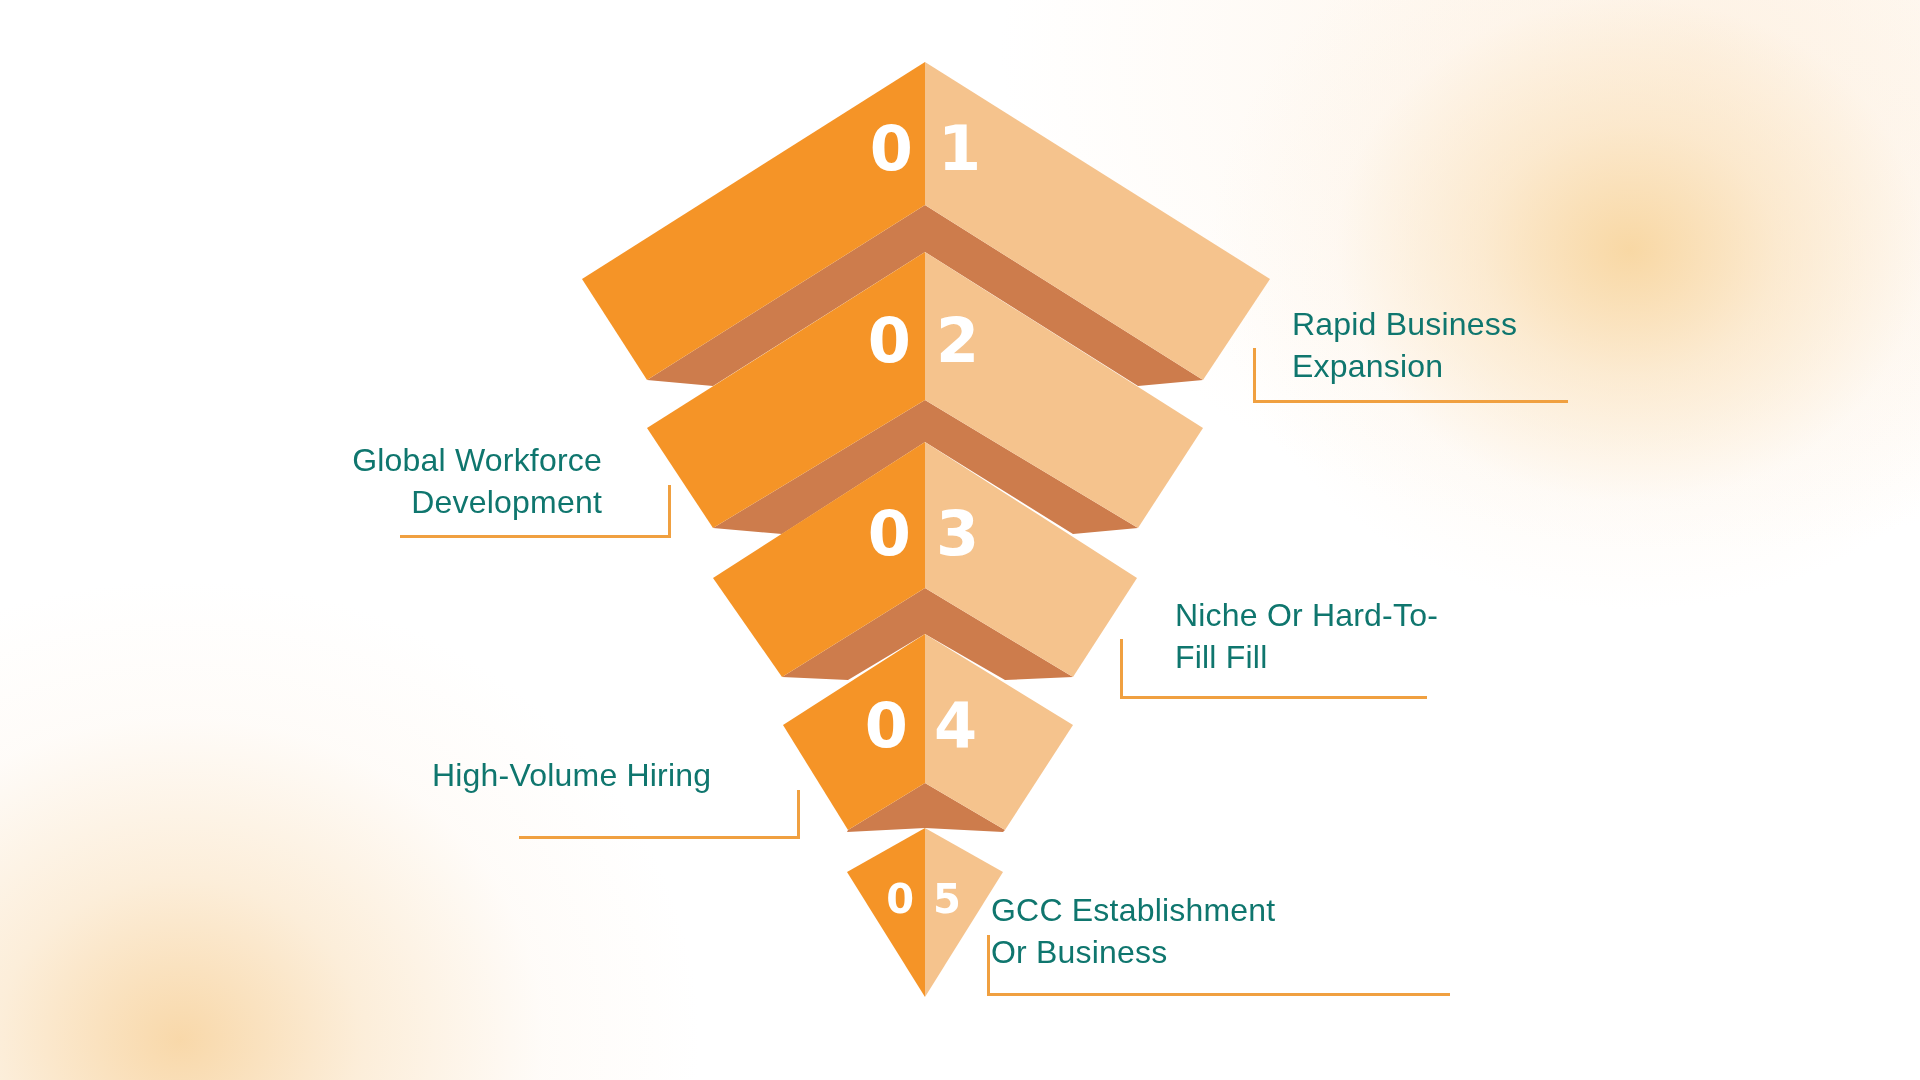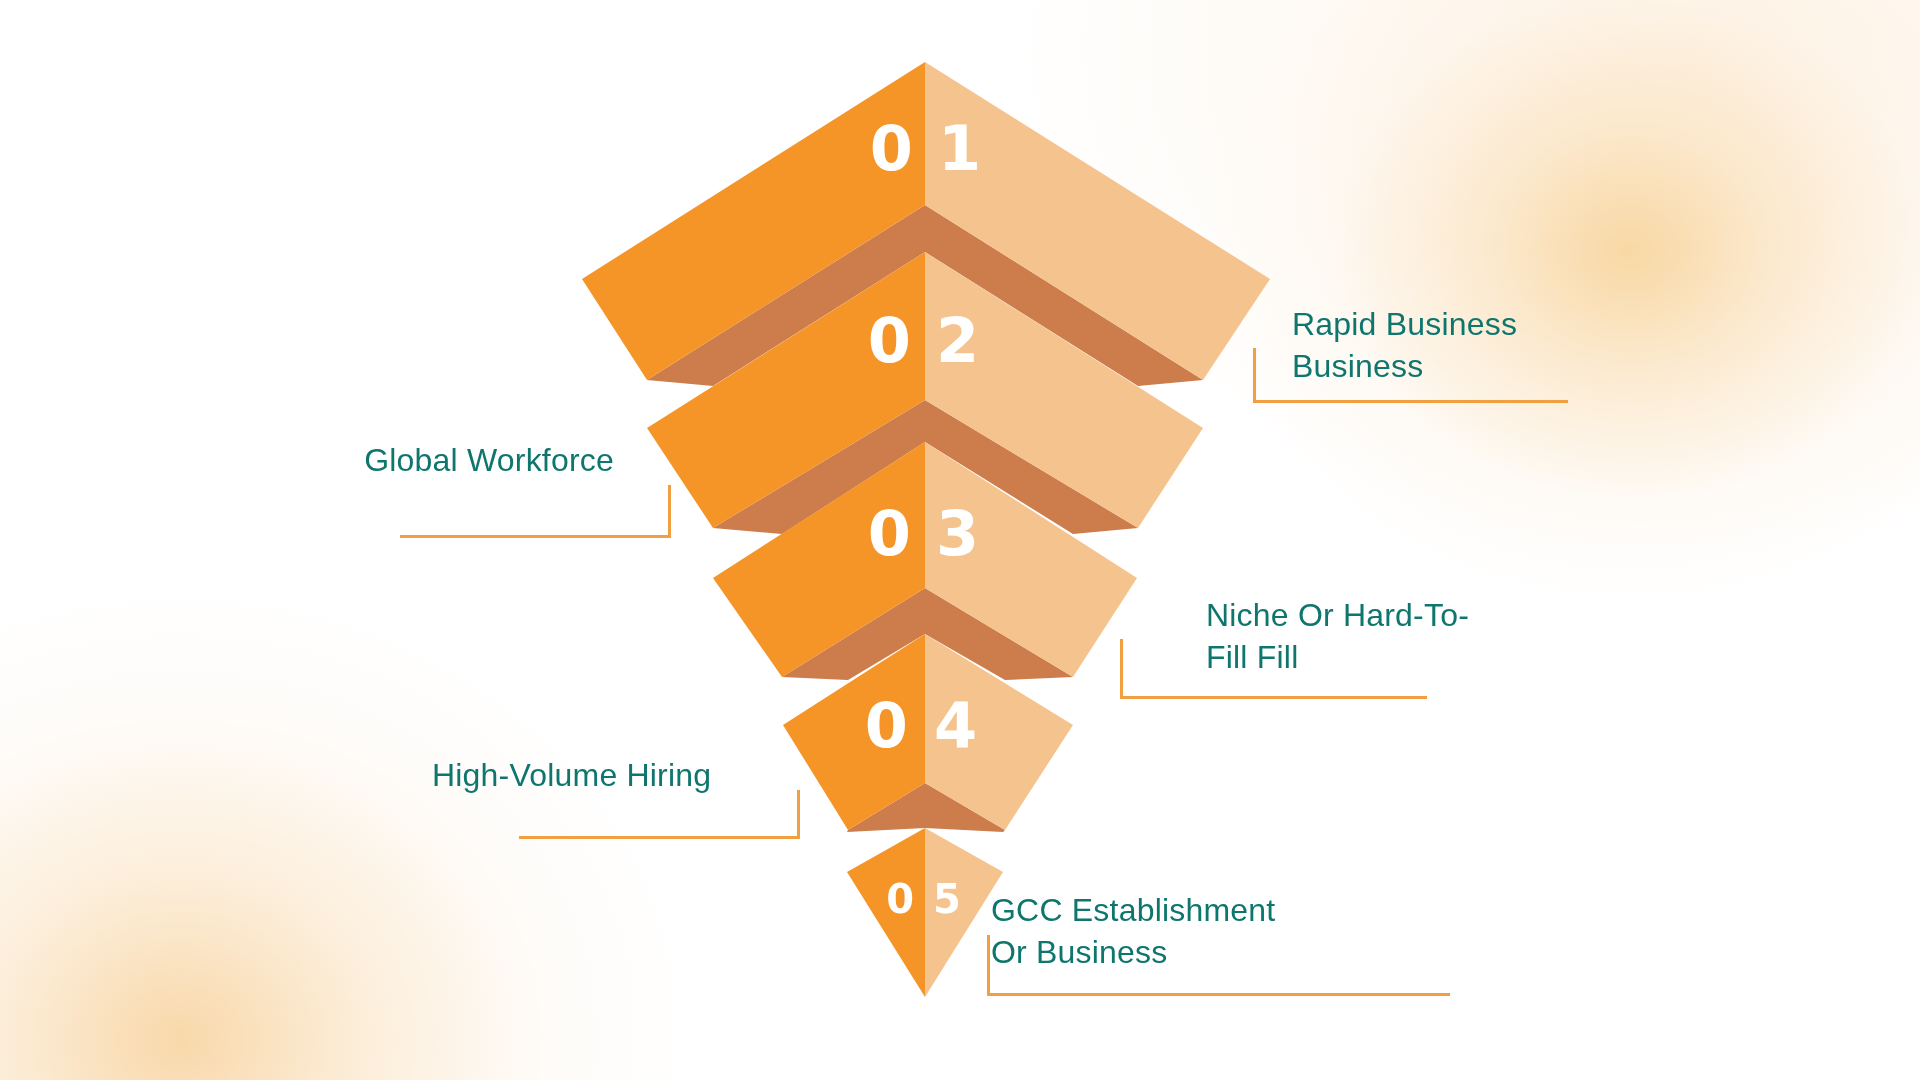--- a/index.html
+++ b/index.html
@@ -77,32 +77,33 @@
   <g>
     <polygon points="925,828 925,997 847,872" fill="#f59427"></polygon>
     <polygon points="925,828 1003,872 925,997" fill="#f5c38d"></polygon>
     <text class="digit" x="914" y="913" font-size="40" text-anchor="end">0</text>
     <text class="digit" x="933" y="913" font-size="40" text-anchor="start">5</text>
   </g>
 </svg>
 
 <div class="label" style="left:1292px; top:303px;">
   <span class="line">Rapid Business</span>
-  <span class="line">Business</span>
+  <span class="line">Expansion</span>
 </div>
 <div class="conn-v" style="left:1253px; top:348px; height:55px; background:#f0a040;"></div>
 <div class="conn-h" style="left:1253px; top:400px; width:315px; background:#f0a040;"></div>
 
-<div class="label right-align" style="left:312px; width:302px; top:439px;">
+<div class="label right-align" style="left:300px; width:302px; top:439px;">
   <span class="line">Global Workforce</span>
+  <span class="line">Development</span>
 </div>
 <div class="conn-v" style="left:668px; top:485px; height:53px; background:#f0a040;"></div>
 <div class="conn-h" style="left:400px; top:535px; width:271px; background:#f0a040;"></div>
 
-<div class="label" style="left:1206px; top:594px;">
+<div class="label" style="left:1175px; top:594px;">
   <span class="line">Niche Or Hard-To-</span>
   <span class="line">Fill Fill</span>
 </div>
 <div class="conn-v" style="left:1120px; top:639px; height:60px; background:#f0a040;"></div>
 <div class="conn-h" style="left:1120px; top:696px; width:307px; background:#f0a040;"></div>
 
 <div class="label" style="left:432px; top:754px;">
   <span class="line">High-Volume Hiring</span>
 </div>
 <div class="conn-v" style="left:797px; top:790px; height:49px; background:#f0a040;"></div>

